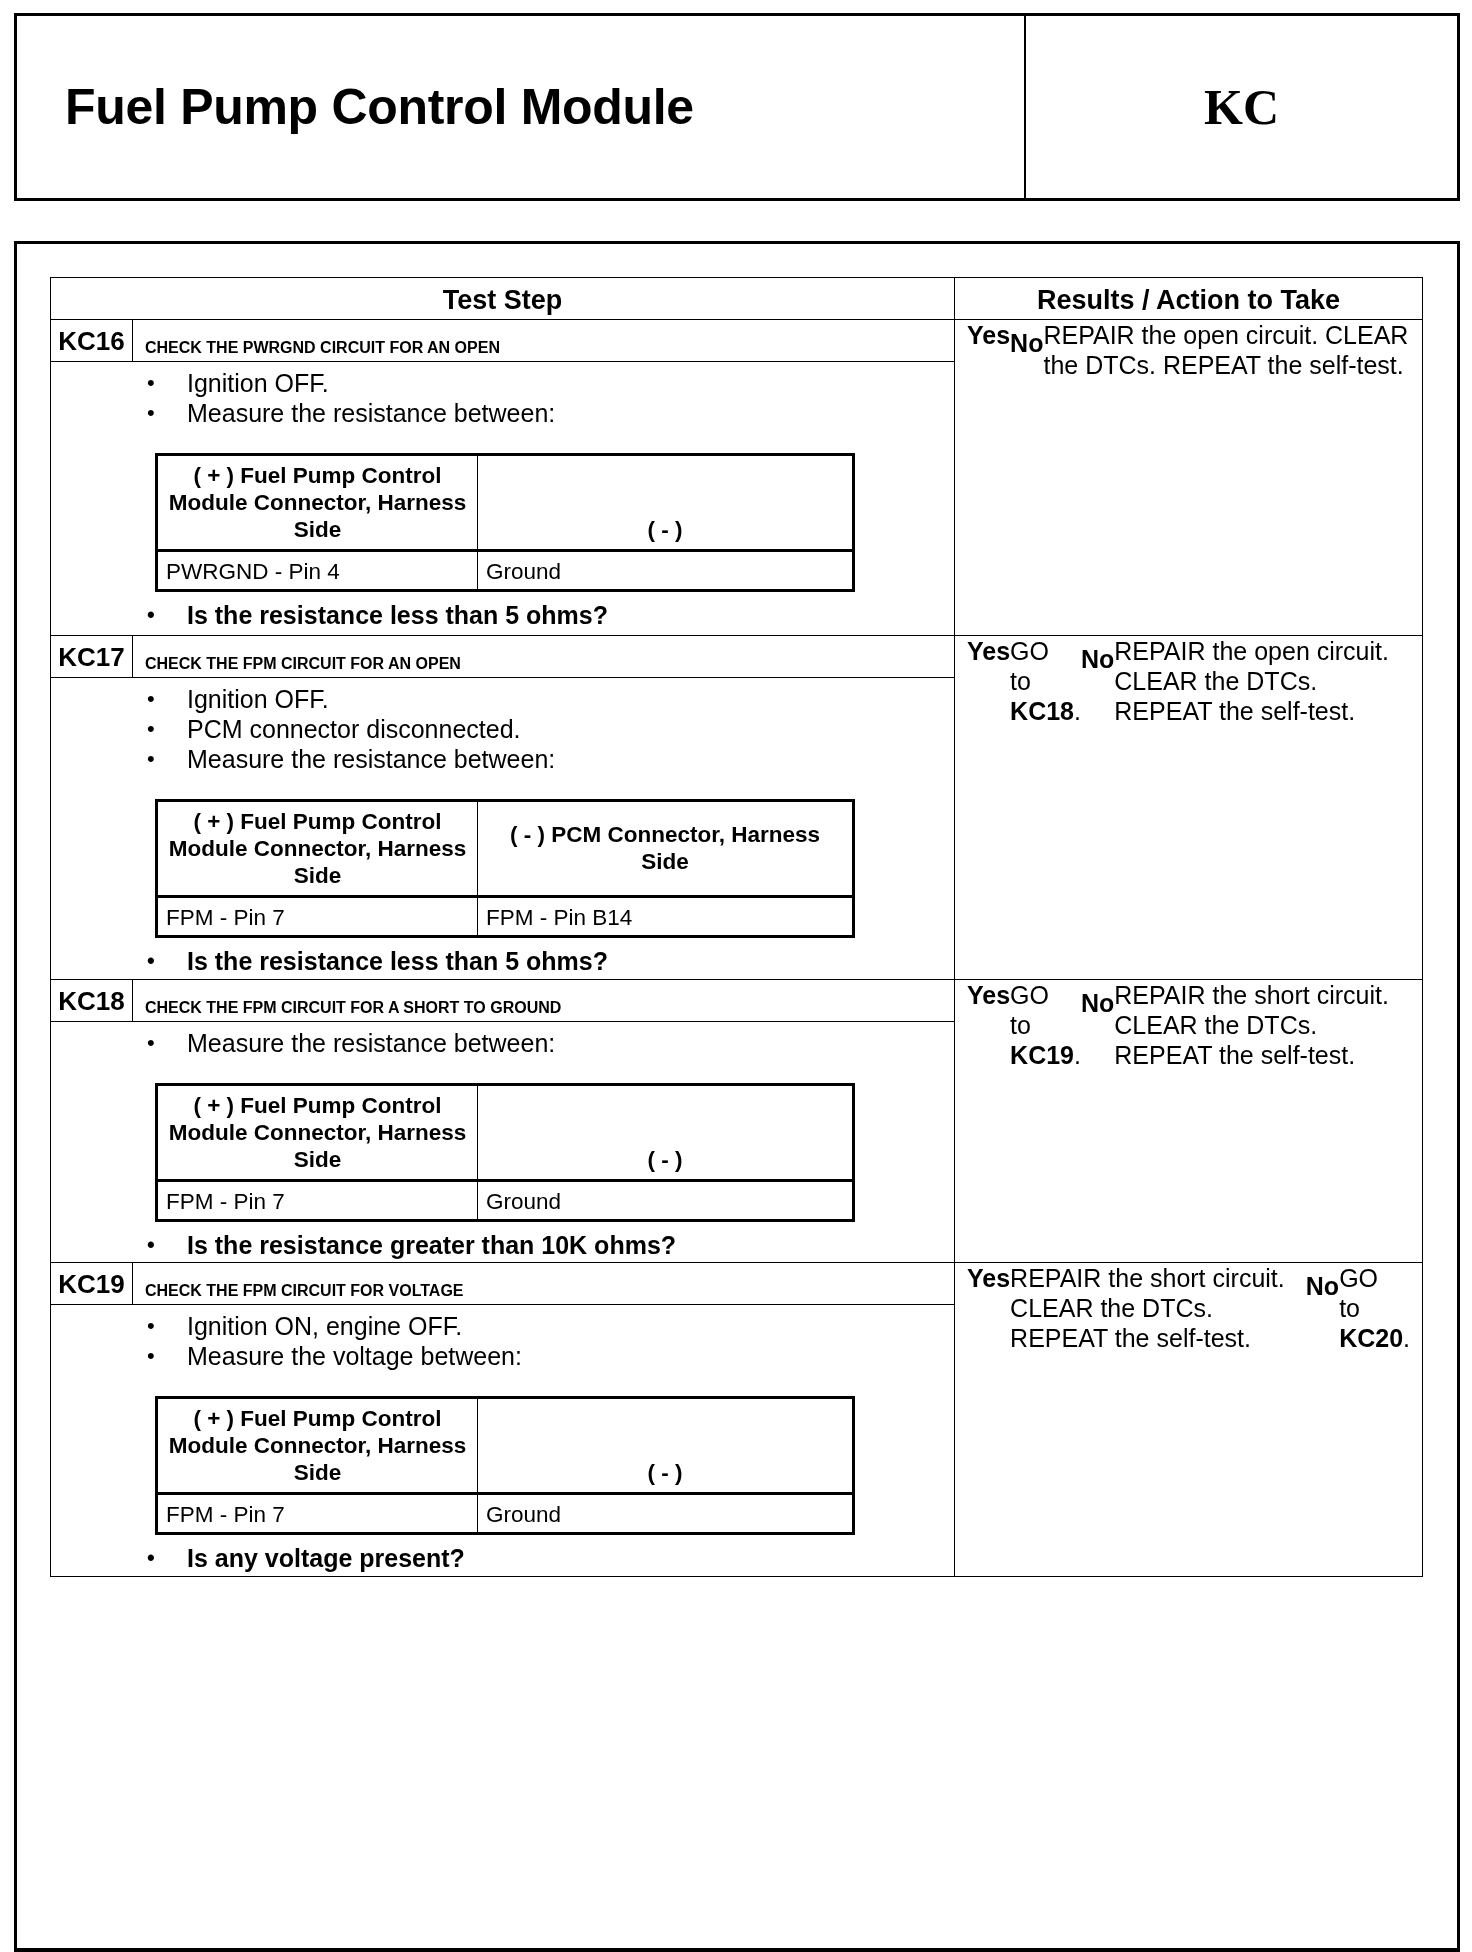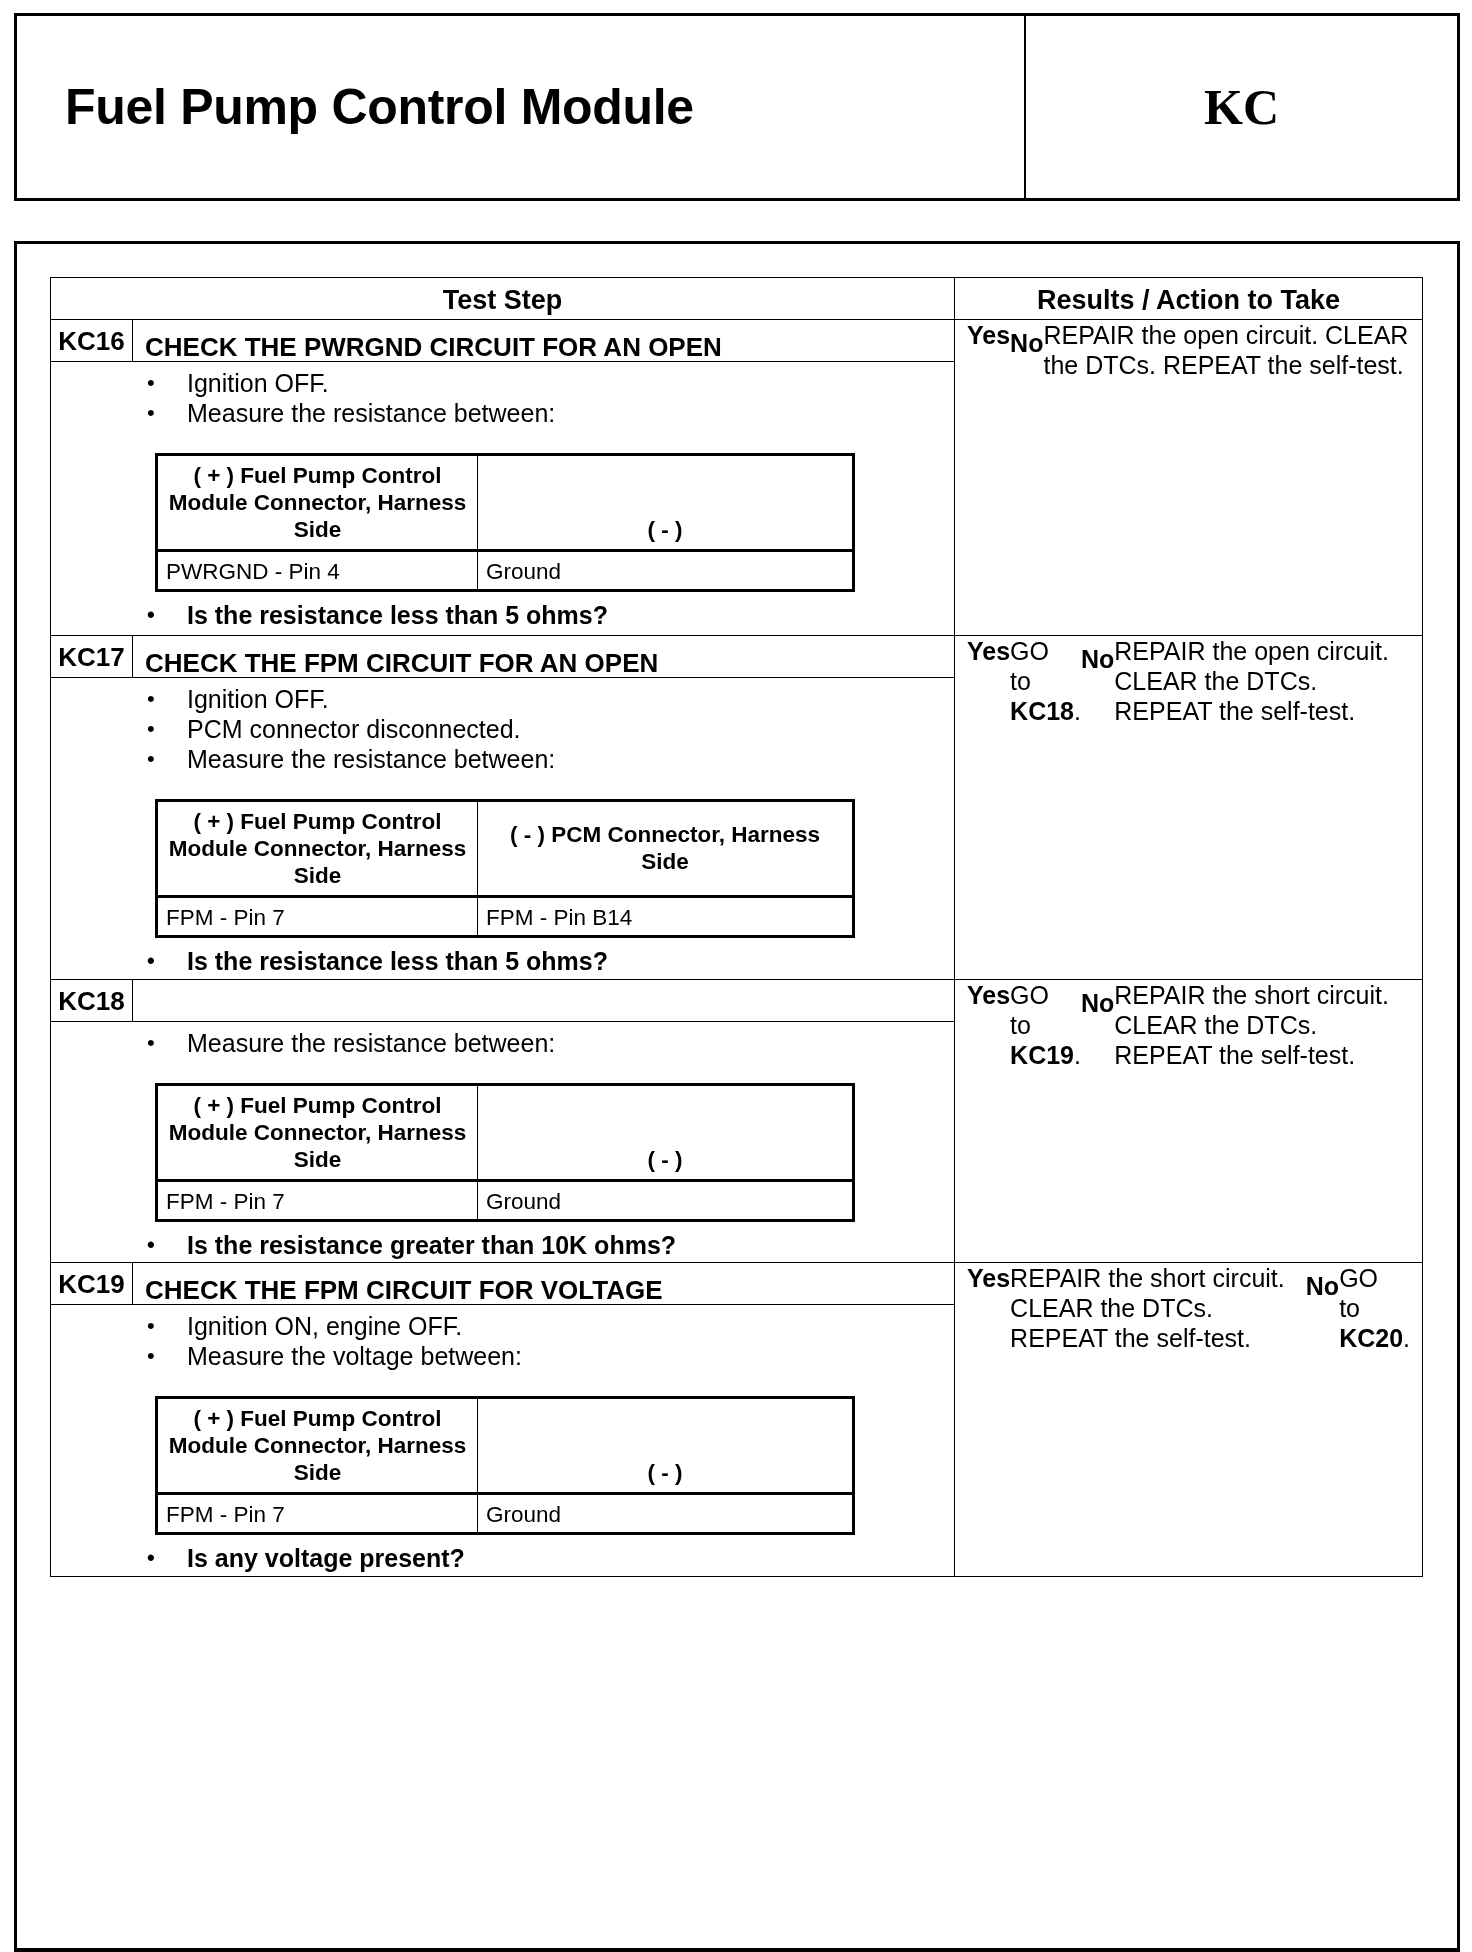--- a/index.html
+++ b/index.html
@@ -53,21 +53,21 @@
       padding: 0 12px 6px 12px;
     }
     .step-head { display: flex; height: 42px; border-bottom: 1px solid #000; }
     .step-id {
       width: 82px; border-right: 1.5px solid #000;
       display: flex; align-items: center; justify-content: center;
       font-weight: bold; font-size: 26px; padding-top: 2px;
     }
     .step-title {
       flex: 1; display: flex; align-items: center; padding-left: 12px;
-      font-weight: bold; font-size: 26px; padding-top: 2px; margin-top: 12px;
+      font-weight: bold; font-size: 16px; padding-top: 2px; margin-top: 12px;
     }
     .step-body { padding: 6px 0 4px 0; }
     .bullet {
       display: flex; font-size: 25px; line-height: 30px; padding-left: 96px;
     }
     .bullet .dot { width: 40px; font-size: 22px; }
     .bullet.q { font-weight: bold; margin-top: 8px; }
 
     .meas-table {
       margin: 25px 0 0 104px; width: 700px;
@@ -185,20 +185,21 @@
       <div class="res-text"><span>GO to</span>&nbsp; <b>KC18</b>.</div>
       <div class="res-label res-no">No</div>
       <div class="res-text">REPAIR the open circuit. CLEAR the DTCs. REPEAT the self-test.</div>
     </div>
   </div>
 
   <div class="step-row" style="height:283px;">
     <div class="step-left">
       <div class="step-head">
         <div class="step-id">KC18</div>
+        <div class="step-title">CHECK THE FPM CIRCUIT FOR A SHORT TO GROUND</div>
       </div>
       <div class="step-body">
         <div class="bullet">
             <span class="dot">•</span>
             <span>Measure the resistance between:</span>
           </div>
         <table class="meas-table">
           <tbody>
               <tr class="mh">
             <td class="c1">( + ) Fuel Pump Control Module Connector, Harness Side</td>

